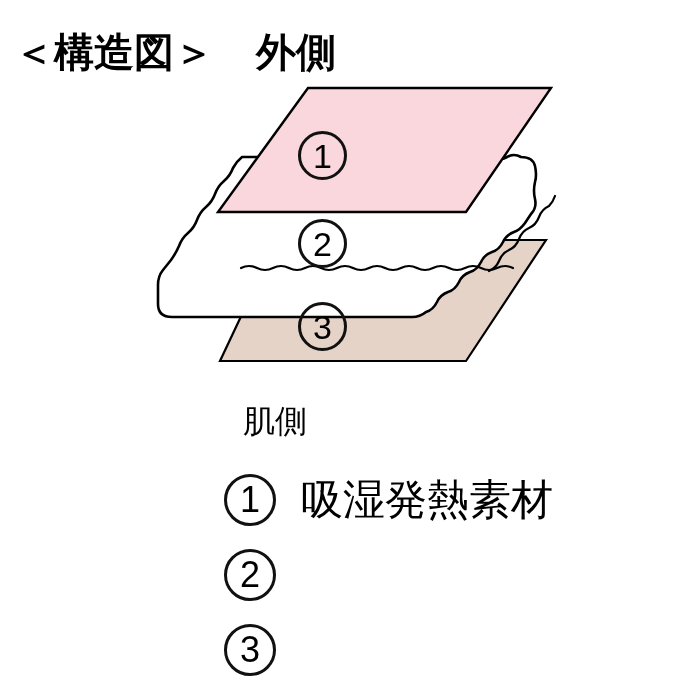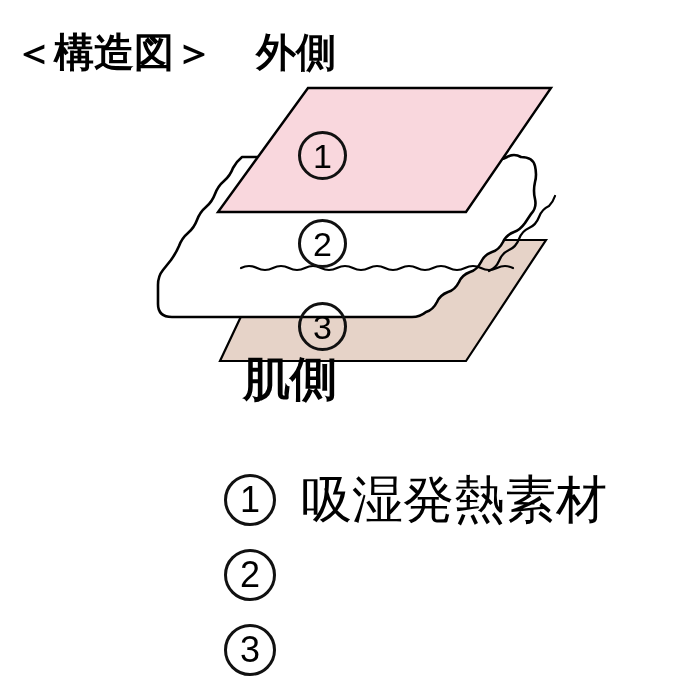--- a/index.html
+++ b/index.html
@@ -60,24 +60,24 @@
     left: 240px;
     top: 28px;
     font-size: 40px;
     line-height: 48px;
     font-weight: 700;
     margin-left: 16px;
   }
 
   .skin-label {
     left: 243px;
-    top: 355px;
-    font-size: 47px;
+    top: 397px;
+    font-size: 32px;
     line-height: 48px;
-    font-weight: 700;
+    font-weight: 400;
   }
 
   
   .legend {
     position: absolute;
     left: 224px;
     top: 462px;
     width: 440px;
   }
   .legend-row {
@@ -94,21 +94,21 @@
     display: flex;
     align-items: center;
     justify-content: center;
     font-size: 36px;
     line-height: 1;
     box-sizing: border-box;
     font-weight: 400;
   }
   .legend-label {
     margin-left: 25px;
-    font-size: 51px;
+    font-size: 42px;
     line-height: 1;
     font-weight: 400;
   }
 
   
   .layer-badge {
     position: absolute;
     width: 49px;
     height: 49px;
     border: 3px solid #111111;

